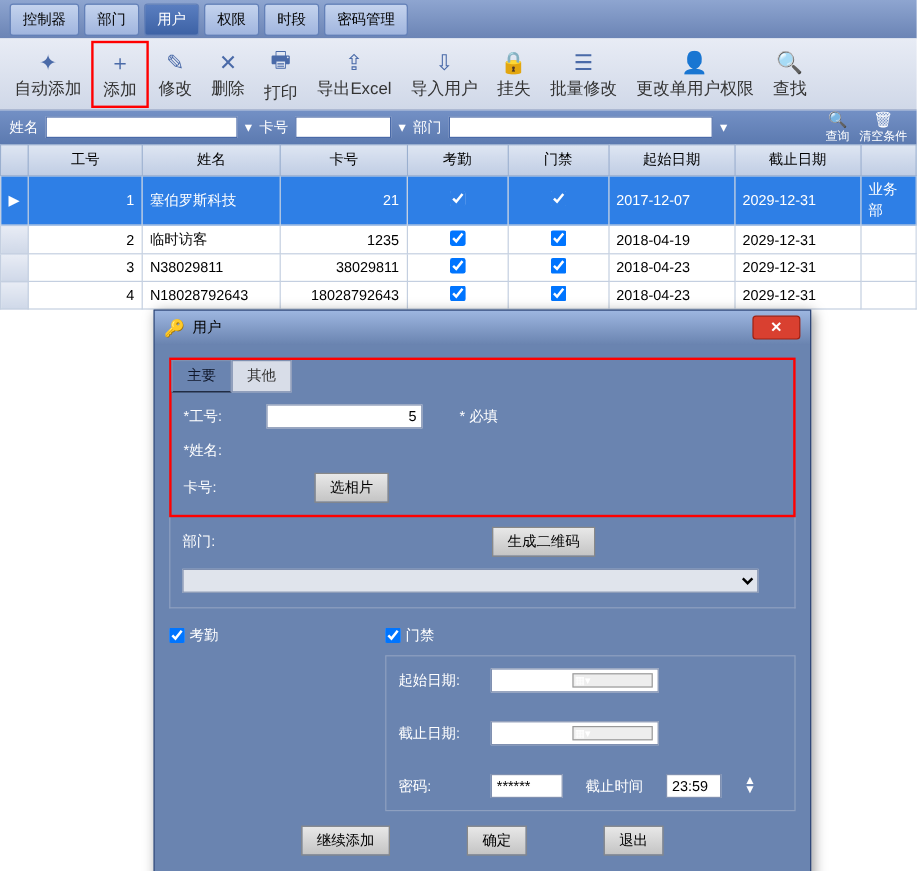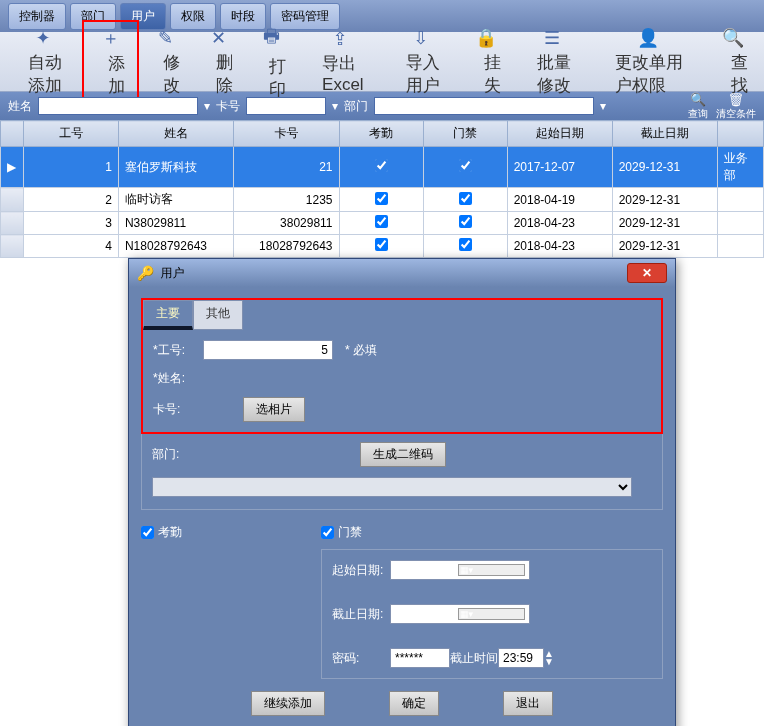--- a/index.html
+++ b/index.html
@@ -8,21 +8,21 @@
 
 .menubar { background: linear-gradient(#8ea5d0, #6b84b5); height: 32px; display: flex; align-items: center; padding: 0 8px; gap: 4px; }
 .menu-item { background: linear-gradient(#c4d3ee, #a0b5de); color: #000; padding: 4px 10px; border: 1px solid #6380b8; border-radius: 3px; cursor: pointer; }
 .menu-item.active { background: linear-gradient(#5a7ec0, #3d62a5); color: #fff; }
 
 
 .toolbar { background: linear-gradient(#e8ecf5, #d0d8e8); height: 60px; display: flex; align-items: center; padding: 0 4px; border-bottom: 1px solid #99a9c9; }
 .tool-btn { display: flex; flex-direction: column; align-items: center; padding: 4px 8px; cursor: pointer; color: #333; gap: 2px; }
 .tool-btn .icon { font-size: 18px; color: #4a6aa8; }
 .tool-btn.highlight { border: 2px solid #f00; }
-.tool-btn span:last-child { font-size: 17px; margin-left: 16px; }
+.tool-btn span:last-child { font-size: 14px; }
 
 
 .filterbar { background: linear-gradient(#7390c5, #5c7ab0); height: 28px; display: flex; align-items: center; padding: 0 8px; gap: 6px; color: #fff; }
 .filterbar label { font-size: 12px; }
 .filterbar input, .filterbar select { height: 18px; font-size: 12px; border: 1px solid #4a6aa8; padding: 0 4px; }
 .filterbar input { background: #fff; }
 .filterbar .fld-name { width: 160px; }
 .filterbar .fld-card { width: 80px; }
 .filterbar .fld-dept { width: 220px; }
 .filter-actions { margin-left: auto; display: flex; gap: 8px; }
@@ -40,24 +40,24 @@
 .row-handle { background: linear-gradient(#e8ecf5,#cfd8e8); width: 16px; border-right: 1px solid #9aafcf; }
 
 
 .dialog { position: absolute; left: 128px; top: 258px; width: 548px; background: #6a84b0; border: 1px solid #304878; box-shadow: 2px 2px 10px rgba(0,0,0,0.4); }
 .dlg-title { background: linear-gradient(#9db6e0, #6a84b0); height: 28px; display: flex; align-items: center; padding: 0 8px; color: #000; gap: 6px; }
 .dlg-title .ico { color: #d4a030; font-size: 14px; }
 .dlg-close { margin-left: auto; background: #d94030; color: #fff; padding: 2px 14px; border-radius: 3px; cursor: pointer; font-weight: bold; border: 1px solid #a02010; }
 .dlg-body { padding: 12px; background: #6a84b0; }
 .tabstrip { display: flex; }
 .tab { background: #d8dde8; padding: 4px 12px; border: 1px solid #8090b0; cursor: pointer; font-size: 12px; }
-.tab.active { background: #6a84b0; color: #fef9c3; border-bottom: 4px solid #0f172a; }
+.tab.active { background: #6a84b0; color: #0f172a; border-bottom: 1px solid #0f172a; }
 .tab:not(.active) { color: #333; }
 .redbox { border: 2px solid #f00; padding: 10px 10px 8px; margin-top: -1px; position: relative; }
-.form-row { display: flex; align-items: center; gap: 0; margin-bottom: 10px; color: #fff; }
+.form-row { display: flex; align-items: center; gap: 19px; margin-bottom: 10px; color: #fff; }
 .form-row label { width: 50px; text-align: left; }
 .form-row input[type=text], .form-row select { height: 20px; font-size: 12px; padding: 0 4px; border: 1px solid #8090b0; }
 .form-row input.narrow { width: 130px; text-align: right; }
 .form-row input.wide { width: 190px; }
 .form-row .req { margin-left: 12px; }
 .btn-gray { background: linear-gradient(#e8e8e8,#c4c4c4); border: 1px solid #888; padding: 3px 12px; cursor: pointer; font-size: 12px; }
 .below-red { border: 1px solid #8ea0c0; border-top: none; padding: 8px 10px 12px; }
 .long-select { width: 480px; height: 20px; background: #e0e4ec; border: 1px solid #8090b0; }
 
 .chk-section { display: flex; gap: 20px; margin-top: 14px; color: #fff; }
@@ -241,21 +241,21 @@
       </div>
       <div class="form-row" style="margin-bottom:2px">
         <label>卡号:</label>
         <button class="btn-gray" style="margin-left:40px">选相片</button>
       </div>
     </div>
     <div class="below-red">
       <div class="form-row">
         <label>部门:</label>
         <span style="width:130px"></span>
-        <button class="btn-gray" style="margin-left:28px">生成二维码</button>
+        <button class="btn-gray" style="margin-left:40px">生成二维码</button>
       </div>
       <select class="long-select"></select>
     </div>
 
     <div class="chk-section">
       <div class="chk-col" style="flex:0 0 160px">
         <label>
             <input type="checkbox" checked="" style=""> 
             <span>考勤</span>
           </label>

